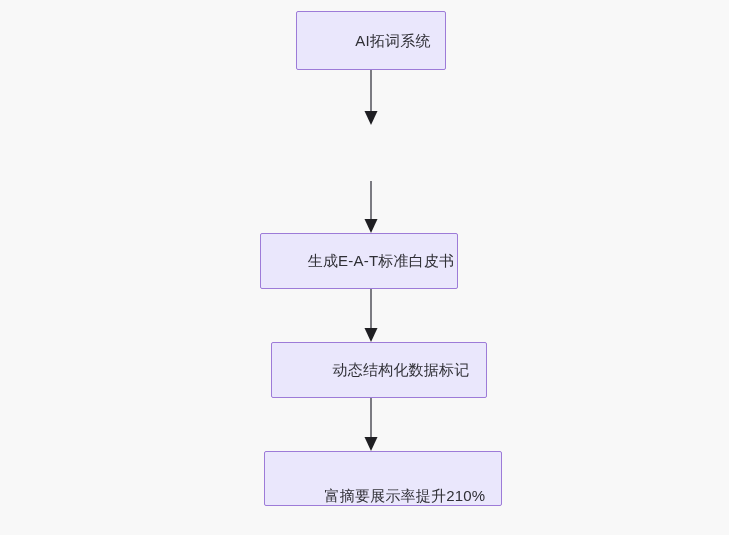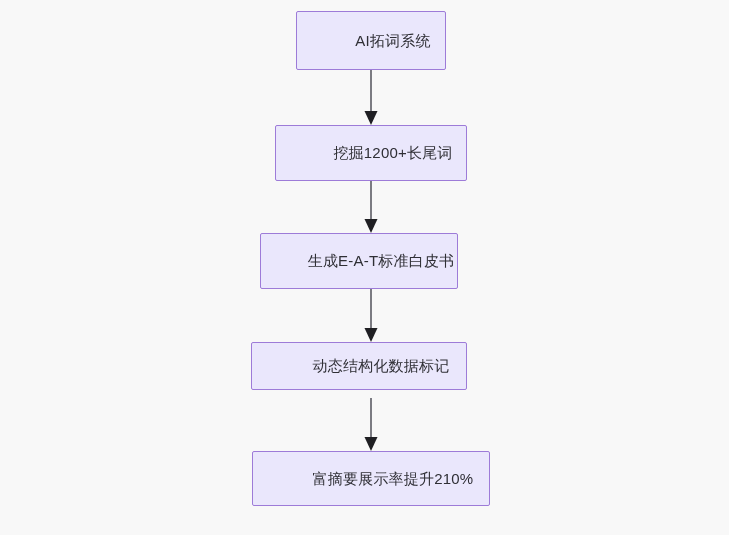--- a/index.html
+++ b/index.html
@@ -39,22 +39,22 @@
 
   .node-label {
     display: block;
     padding: 0 10px;
   }
 
   
   #node-0 { left: 296px; top: 11px;  width: 150px; height: 59px; }
   #node-1 { left: 275px; top: 125px; width: 192px; height: 56px; }
   #node-2 { left: 260px; top: 233px; width: 198px; height: 56px; }
-  #node-3 { left: 251px; top: 342px; width: 216px; height: 48px; }
-  #node-4 { left: 252px; top: 451px; width: 238px; height: 55px; }
+  #node-3 { left: 271px; top: 342px; width: 216px; height: 56px; }
+  #node-4 { left: 264px; top: 451px; width: 238px; height: 55px; align-items: flex-end; }
 
   .connector {
     position: absolute;
     left: 0;
     top: 0;
     width: 729px;
     height: 535px;
     pointer-events: none;
   }
 
@@ -92,23 +92,20 @@
     <g>
       <line class="conn-line" x1="371" y1="398" x2="371" y2="442"></line>
       <polygon class="conn-head" points="371,451 364.5,437 377.5,437"></polygon>
     </g>
   </svg>
 
   <div class="node" id="node-0">
     <span class="node-label">AI拓词系统</span>
   </div>
 
-  <div class="node" id="node-1">
-    <span class="node-label">挖掘1200+长尾词</span>
-  </div>
 
   <div class="node" id="node-2">
     <span class="node-label">生成E-A-T标准白皮书</span>
   </div>
 
   <div class="node" id="node-3">
     <span class="node-label">动态结构化数据标记</span>
   </div>
 
   <div class="node" id="node-4">

